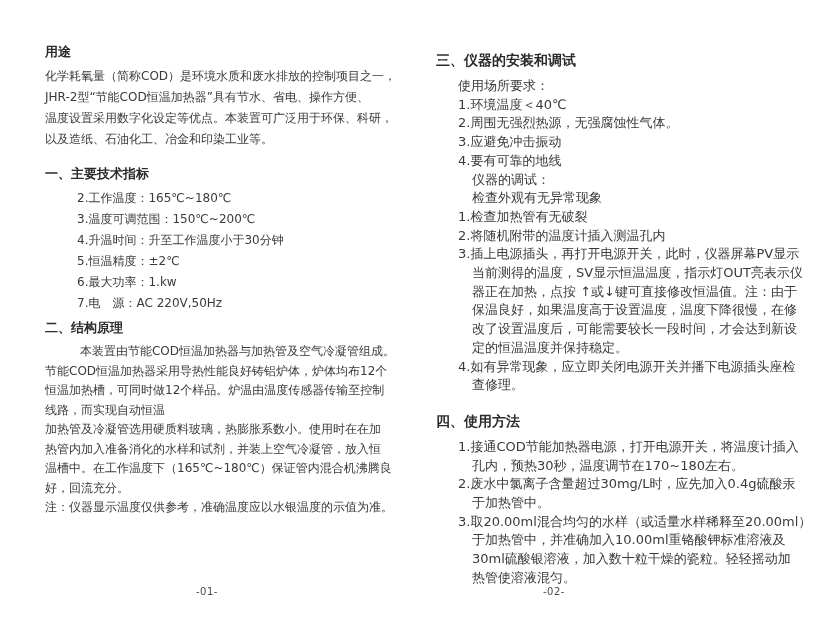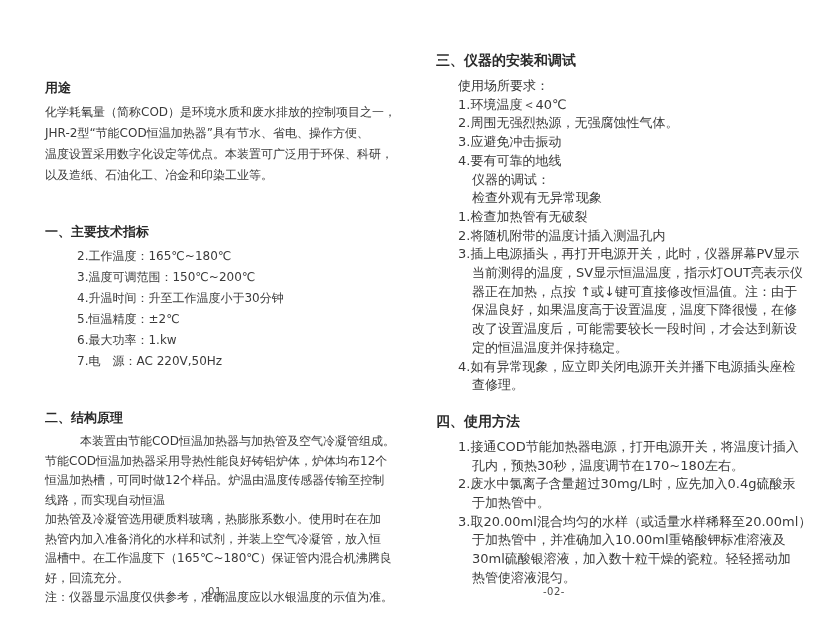--- a/index.html
+++ b/index.html
@@ -10,41 +10,41 @@
     color:#3a3a3a;
   }
   .col { position:absolute; }
   .lcol { left:45px; top:42px; width:350px; font-size:12px; }
   .rcol { left:436px; top:50px; width:370px; font-size:13px; }
 
   .heading {
     font-weight:bold; color:#2b2b2b;
     line-height:20px;
   }
-  .lcol .heading { font-size:13px; margin-bottom:4px;margin-top:36px; }
+  .lcol .heading { font-size:13px; margin-bottom:4px; }
   .rcol .heading { font-size:14px; margin-bottom:7px; }
   .mt-sec-l1 { margin-top:14px; }
   .mt-sec-l2 { margin-top:4px; }
   .mt-sec-r  { margin-top:16px; }
 
   .ln { white-space:nowrap; }
   .lcol .ln { line-height:21px; }
   .lcol .spec { padding-left:32px; }
   .lcol .principle-ln { line-height:19.5px; }
   .lcol .first-indent { text-indent:24px;text-align:right; }
 
   .rcol .ln { line-height:18.7px; }
   .rcol .ia { padding-left:22px; }
   .rcol .ib { padding-left:36px; }
 
   .page-number {
     position:absolute; top:586px;
     font-size:10px; color:#4a4a4a; letter-spacing:0.5px;
   }
-  .pn-left  { left:204px; }
+  .pn-left  { left:196px; }
   .pn-right { left:543px; }
 </style>
 </head>
 <body>
 
 <div class="canvas">
 
   <div class="col lcol">
 
     <div class="heading">用途</div>

